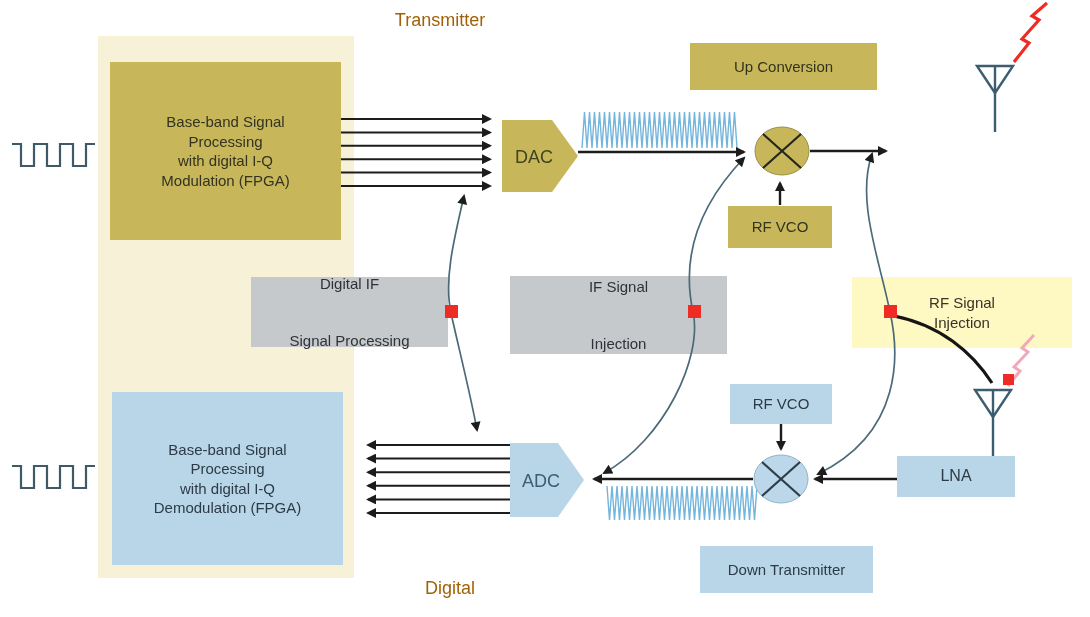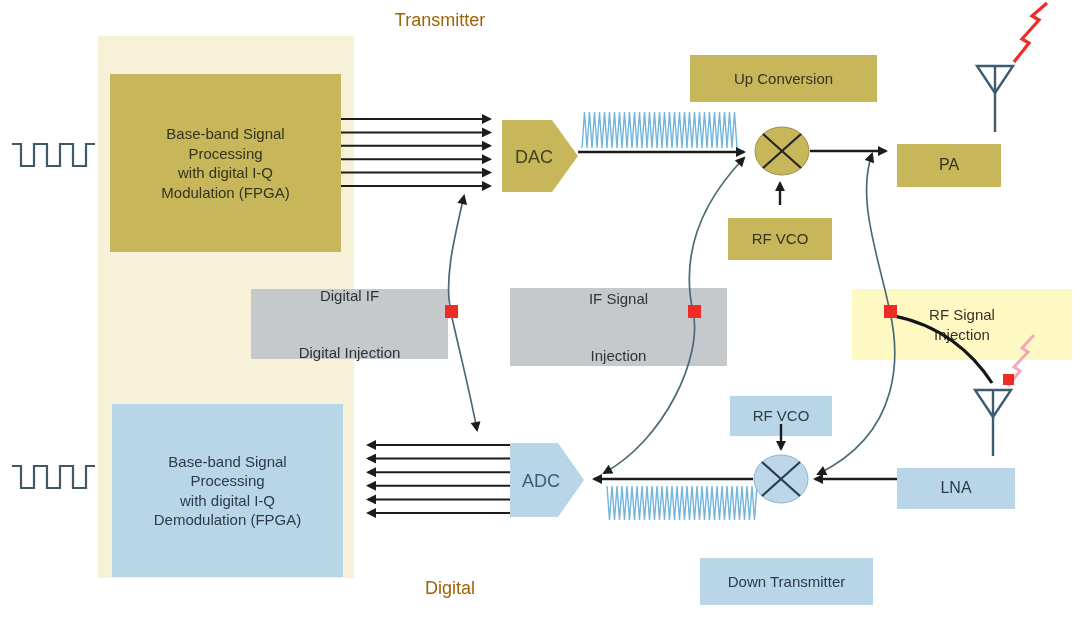--- a/index.html
+++ b/index.html
@@ -1,19 +1,19 @@
 <!DOCTYPE html>
 <html><head>
 <meta charset="utf-8">
 <style>
   html,body{margin:0;padding:0;background:#ffffff;}
   .canvas{position:relative;width:1090px;height:617px;background:#ffffff;overflow:hidden;
           font-family:"Liberation Sans","DejaVu Sans",sans-serif;}
   .box{position:absolute;display:flex;flex-direction:column;align-items:center;justify-content:center;
-       text-align:center;font-size:15px;line-height:1.3;color:#33373c;margin-top:12px;}
+       text-align:center;font-size:15px;line-height:1.3;color:#33373c;}
   .panel{position:absolute;background:#f7f2d7;}
   .olive{background:#c7b75a;color:#33331f;}
   .blue{background:#b9d6e9;color:#2c3b46;}
   .gray{background:#c6c9cb;color:#2f3338;gap:38px;}
   .orange{background:#fef9c3;color:#3a3228;}
   .section-title{position:absolute;font-size:18px;font-weight:500;color:#a16207;text-align:center;}
   .bb-line{font-size:15px;}
   svg.overlay{position:absolute;left:0;top:0;}
   .svglabel{font-family:"Liberation Sans","DejaVu Sans",sans-serif;}
 </style>
@@ -44,33 +44,30 @@
   <div class="box olive" style="left:690px;top:43px;width:187px;height:47px;">
     <div>Up Conversion</div>
   </div>
   <div class="box blue" style="left:700px;top:546px;width:173px;height:47px;">
     <div>Down Transmitter</div>
   </div>
 
   <div class="box olive" style="left:728px;top:206px;width:104px;height:42px;">
     <div>RF VCO</div>
   </div>
-  <div class="box olive" style="left:897px;top:132px;width:104px;height:43px;font-size:16px;">
-    <div>PA</div>
-  </div>
   <div class="box blue" style="left:730px;top:384px;width:102px;height:40px;">
     <div>RF VCO</div>
   </div>
   <div class="box blue" style="left:897px;top:456px;width:118px;height:41px;font-size:16px;">
     <div>LNA</div>
   </div>
 
   <div class="box gray" style="left:251px;top:277px;width:197px;height:70px;">
     <div>Digital IF</div>
-    <div>Digital Injection</div>
+    <div>Signal Processing</div>
   </div>
   <div class="box gray" style="left:510px;top:276px;width:217px;height:78px;">
     <div>IF Signal</div>
     <div>Injection</div>
   </div>
   <div class="box orange" style="left:852px;top:277px;width:220px;height:71px;">
     <div>RF Signal</div>
     <div>Injection</div>
   </div>
 

